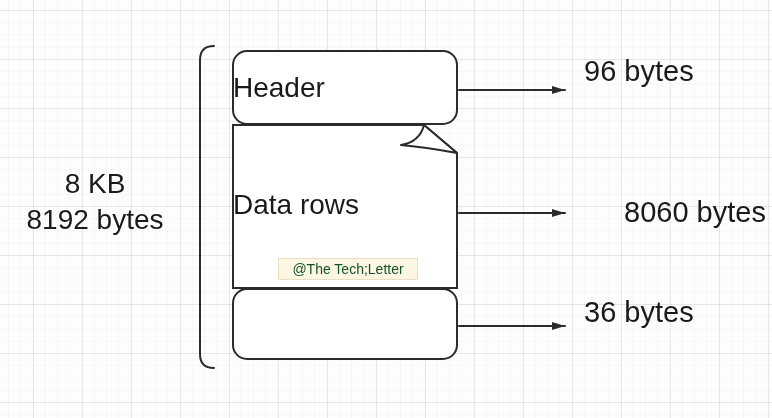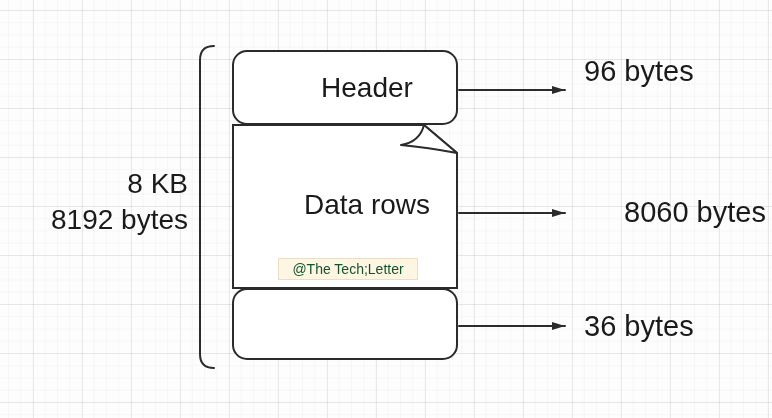--- a/index.html
+++ b/index.html
@@ -16,35 +16,35 @@
       linear-gradient(to bottom, rgba(0,0,0,0.065) 1px, transparent 1px),
       linear-gradient(to right, rgba(0,0,0,0.028) 1px, transparent 1px),
       linear-gradient(to bottom, rgba(0,0,0,0.028) 1px, transparent 1px);
     background-size:49px 49px,49px 49px,12.25px 12.25px,12.25px 12.25px;
     background-position:33px 10px,33px 10px,8px 10px,8px 10px;
   }
   svg.shapes{position:absolute;left:0;top:0;}
   .txt{position:absolute;white-space:nowrap;}
   .size-left{
     left:2px;top:166px;width:186px;
-    text-align:right;font-size:28px;line-height:36px;
+    text-align:center;font-size:28px;line-height:36px;
   }
   .box-label{
-    width:268px;left:233px;text-align:center;
+    width:268px;left:233px;text-align:left;
     font-size:28px;line-height:32px;
   }
   .lbl-header{top:72px;}
   .lbl-datarows{top:189px;}
   .lbl-offsets{top:307px;}
   .size-right{
     left:584px;font-size:29px;line-height:32px;text-align:left;
   }
   .sz-1{top:55px;}
   .sz-2{top:196px;margin-left:40px;}
-  .sz-3{top:310px;}
+  .sz-3{top:296px;}
   .watermark{
     left:278px;top:258px;width:138px;height:20px;
     background:#fcf6e3;border:1px solid #e9dfc2;
     color:#14532d;font-size:14px;line-height:20px;text-align:center;
   }
 </style>
 </head>
 <body>
 
 <div class="canvas">

